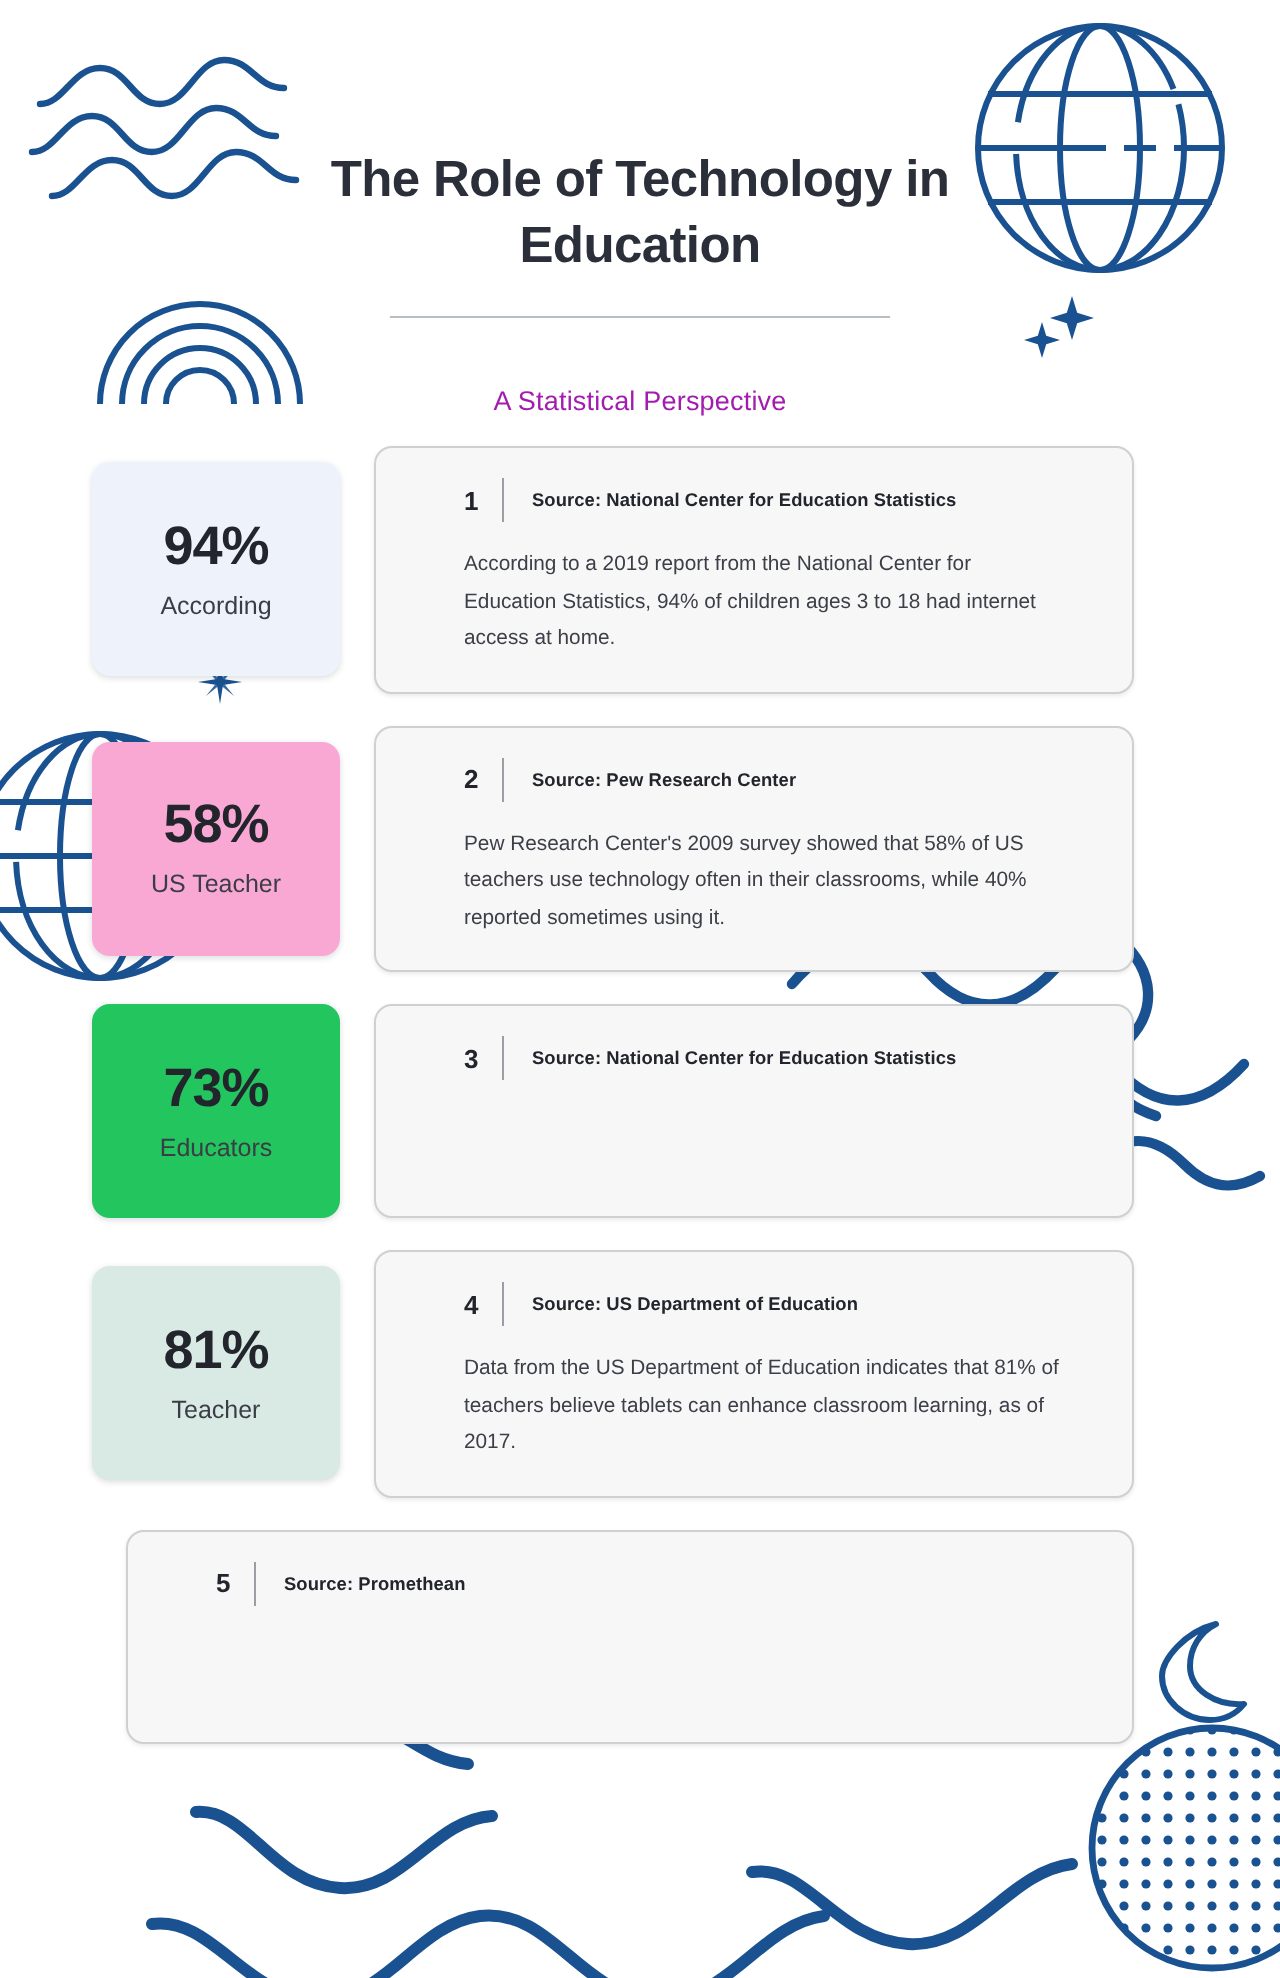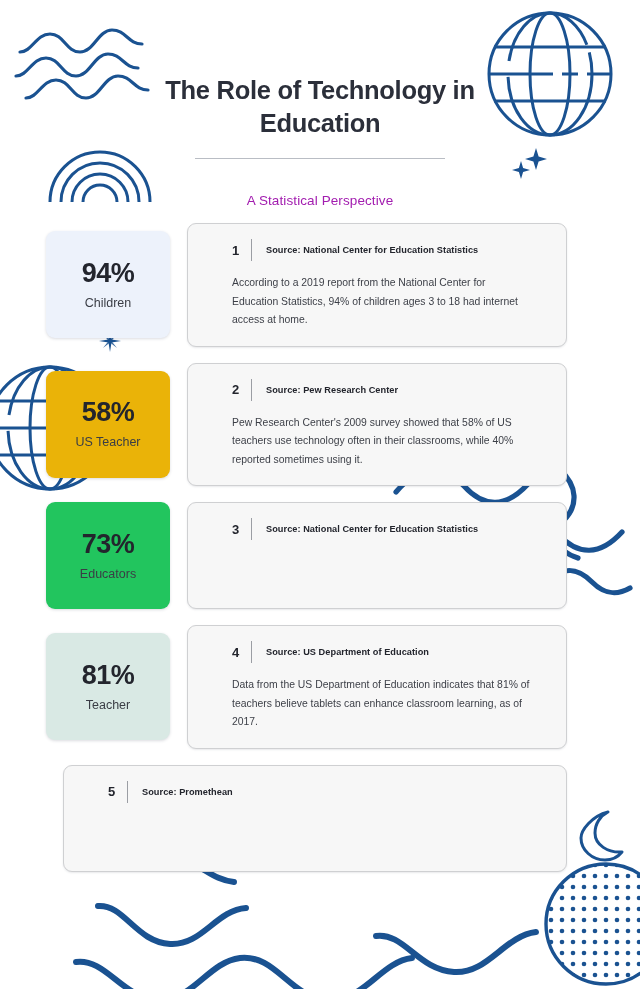--- a/index.html
+++ b/index.html
@@ -265,34 +265,34 @@
     <div class="title">The Role of Technology in Education</div>
     <div class="title-rule"></div>
     <div class="subtitle">A Statistical Perspective</div>
   </div>
 
   <div class="rows">
 
     <div class="row">
       <div class="stat-card" style="background:#edf2fb">
         <div class="stat-pct">94%</div>
-        <div class="stat-label">Children</div>
+        <div class="stat-label">According</div>
       </div>
       <div class="desc-card">
         <div class="desc-head">
           <div class="desc-num">1</div>
           <div class="desc-divider"></div>
           <div class="desc-source">Source: National Center for Education Statistics</div>
         </div>
         <div class="desc-body">According to a 2019 report from the National Center for Education Statistics, 94% of children ages 3 to 18 had internet access at home.</div>
       </div>
     </div>
 
     <div class="row">
-      <div class="stat-card" style="background:#eab308">
+      <div class="stat-card" style="background:#f9a8d4">
         <div class="stat-pct">58%</div>
         <div class="stat-label">US Teacher</div>
       </div>
       <div class="desc-card">
         <div class="desc-head">
           <div class="desc-num">2</div>
           <div class="desc-divider"></div>
           <div class="desc-source">Source: Pew Research Center</div>
         </div>
         <div class="desc-body">Pew Research Center's 2009 survey showed that 58% of US teachers use technology often in their classrooms, while 40% reported sometimes using it.</div>

